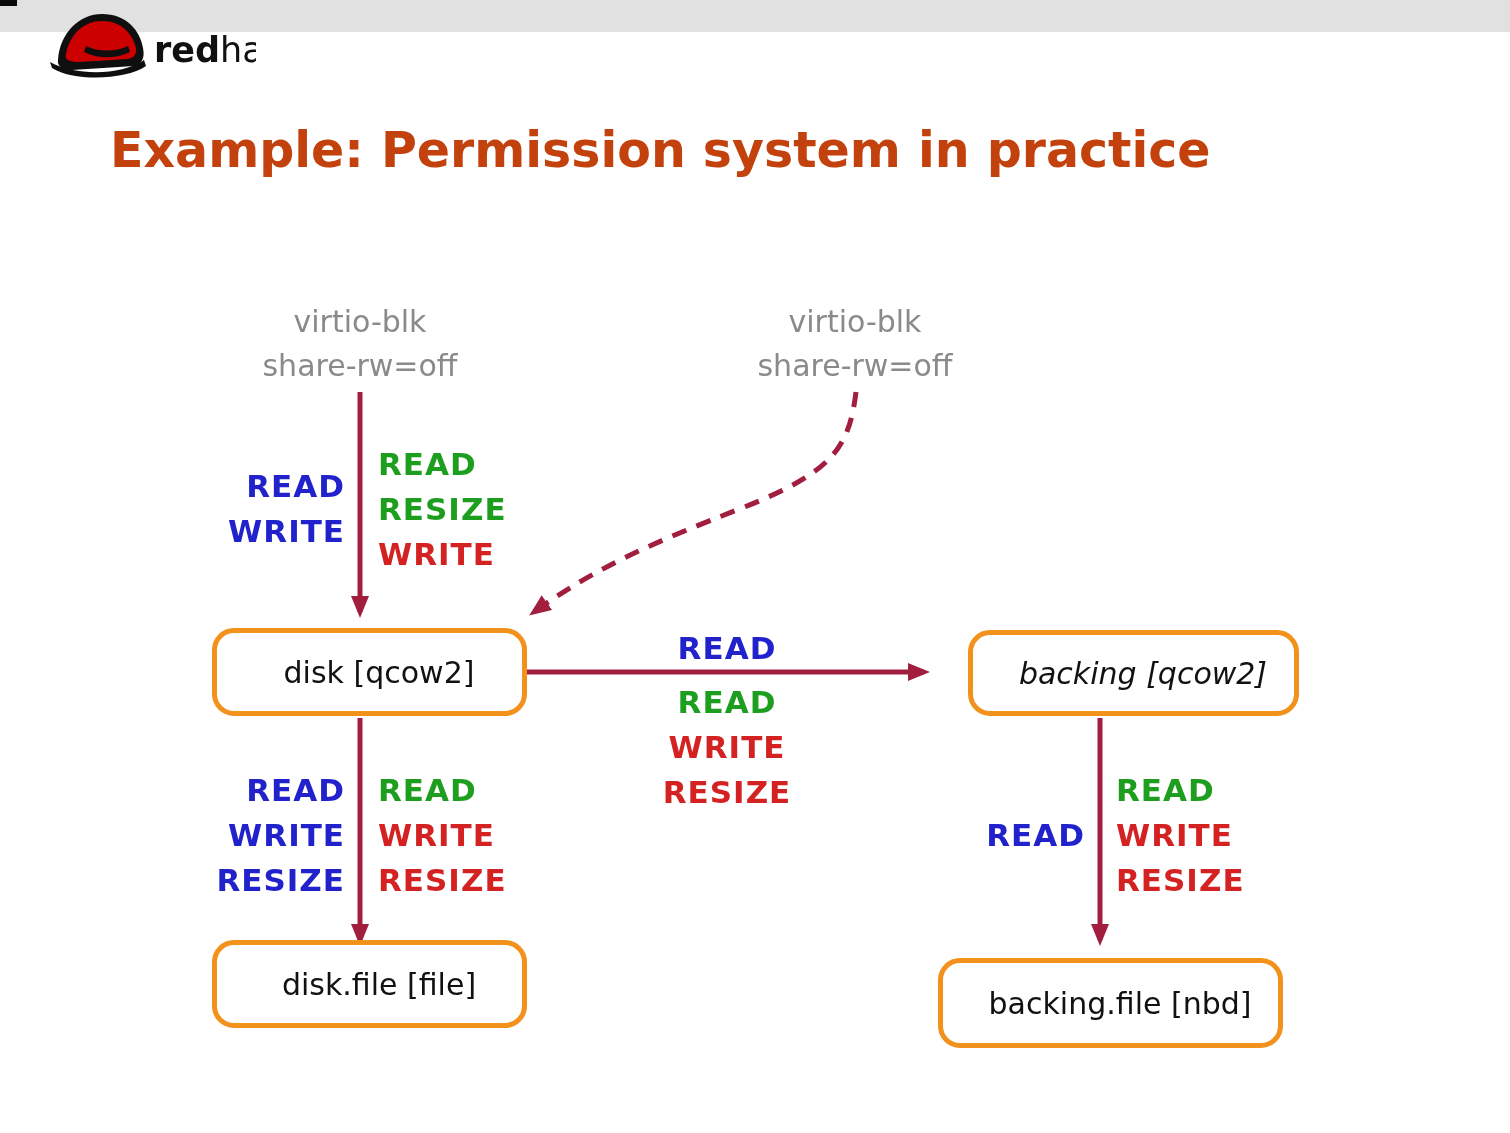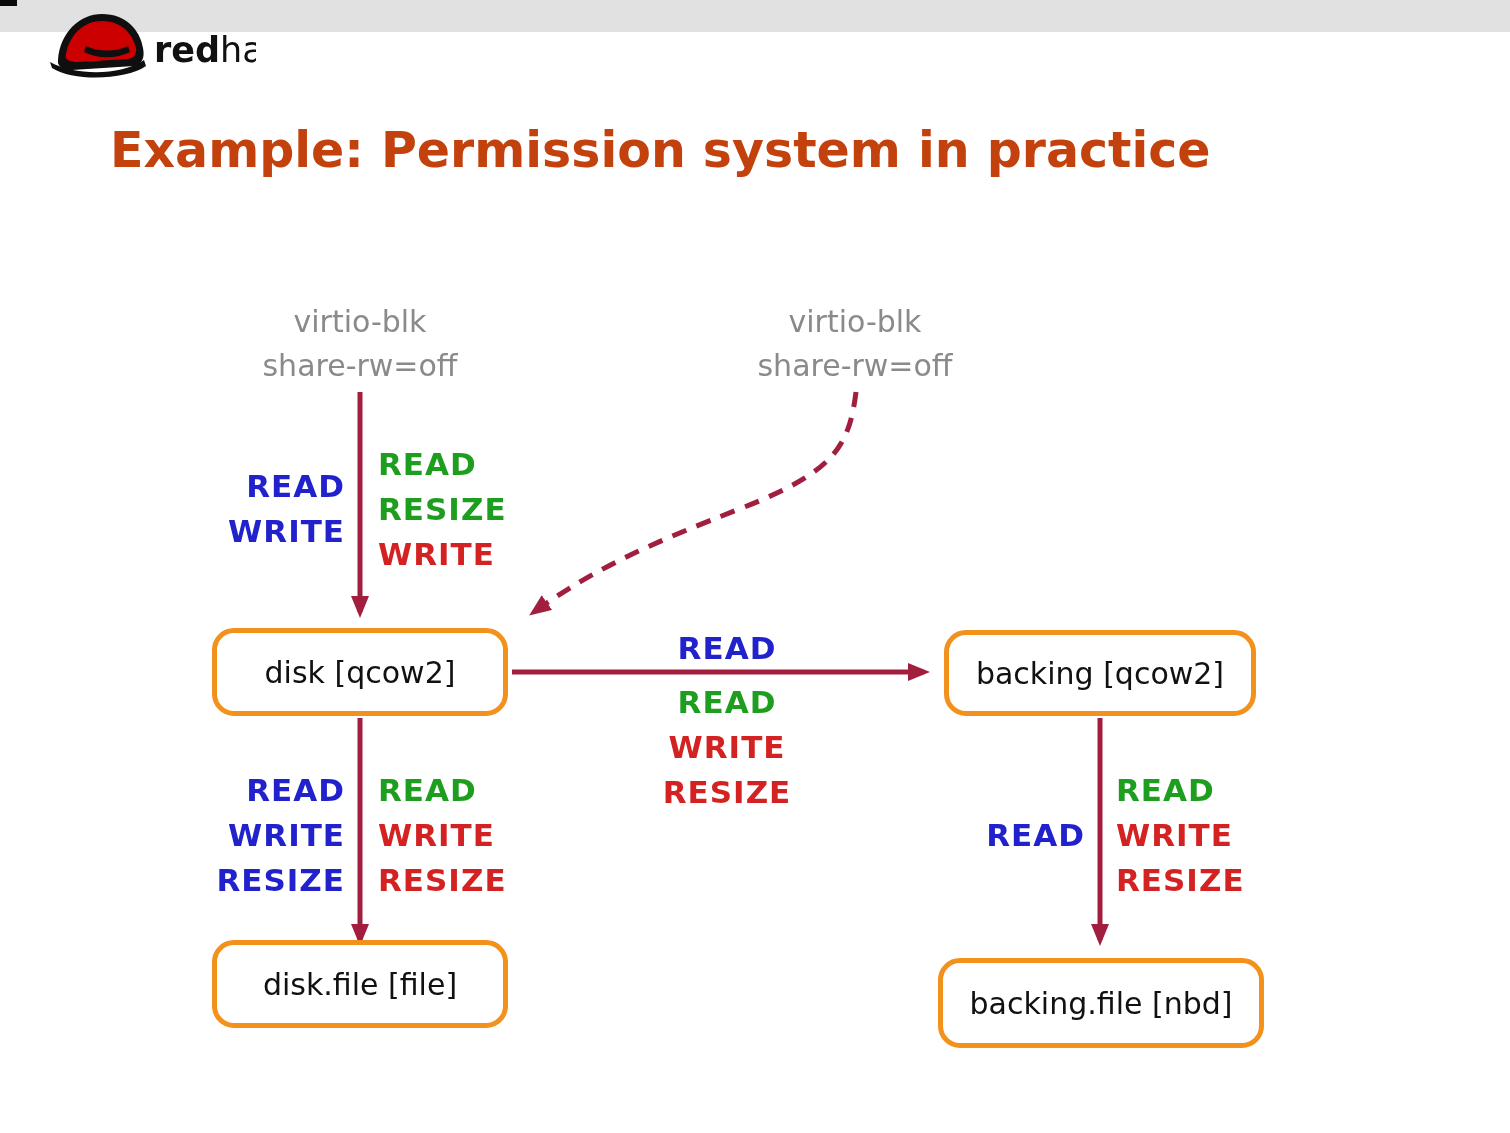--- a/index.html
+++ b/index.html
@@ -20,20 +20,21 @@
   }
   svg.arrows{position:absolute;left:0;top:0;z-index:1;}
   .node{
     position:absolute;z-index:2;
     background:#ffffff;
     border:5px solid #f2921d;
     border-radius:22px;
     display:flex;align-items:center;justify-content:center;
     font-size:30px;font-weight:500;color:#111111;
     white-space:nowrap;
+    padding-left:19px;
   }
   .dev-label{
     position:absolute;z-index:3;
     font-size:30px;line-height:44px;text-align:center;
     white-space:nowrap;
   }
   .perm{
     position:absolute;z-index:3;
     font-size:31px;font-weight:600;line-height:45px;letter-spacing:1px;
     white-space:nowrap;
@@ -121,21 +122,21 @@
   </div>
   <div class="perm" style="left:1116px;top:768px;">
     <span style="color: rgb(30, 158, 30);">READ</span>
     <span style="color: rgb(212, 34, 34);">WRITE</span>
     <span style="color: rgb(212, 34, 34);">RESIZE</span>
   </div>
 
   <div class="node" style="left:212px;top:628px;width:286px;height:78px;">
     <span>disk [qcow2]</span>
   </div>
-  <div class="node" style="left:944px;top:630px;width:302px;height:76px;">
+  <div class="node" style="left:968px;top:630px;width:302px;height:76px;font-style:italic;">
     <span>backing [qcow2]</span>
   </div>
   <div class="node" style="left:212px;top:940px;width:286px;height:78px;">
     <span>disk.file [file]</span>
   </div>
   <div class="node" style="left:938px;top:958px;width:316px;height:80px;text-align:center;">
     <span>backing.file [nbd]</span>
   </div>
 
 </div>

